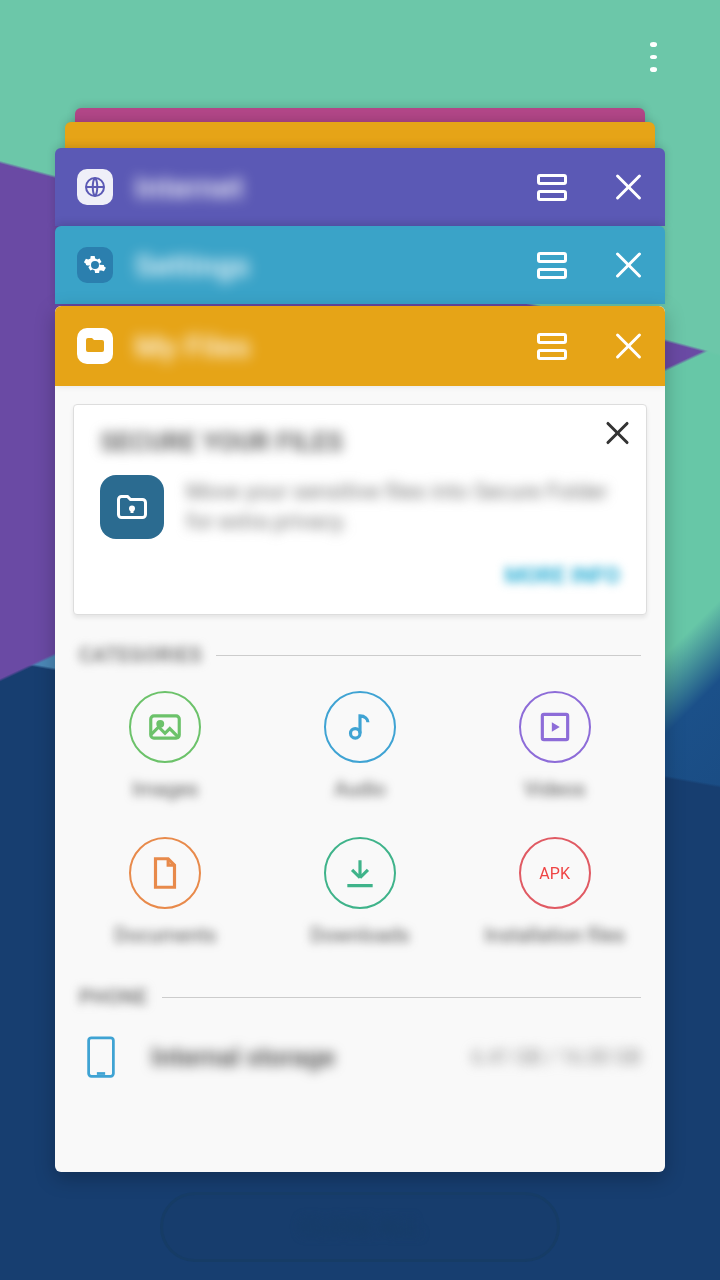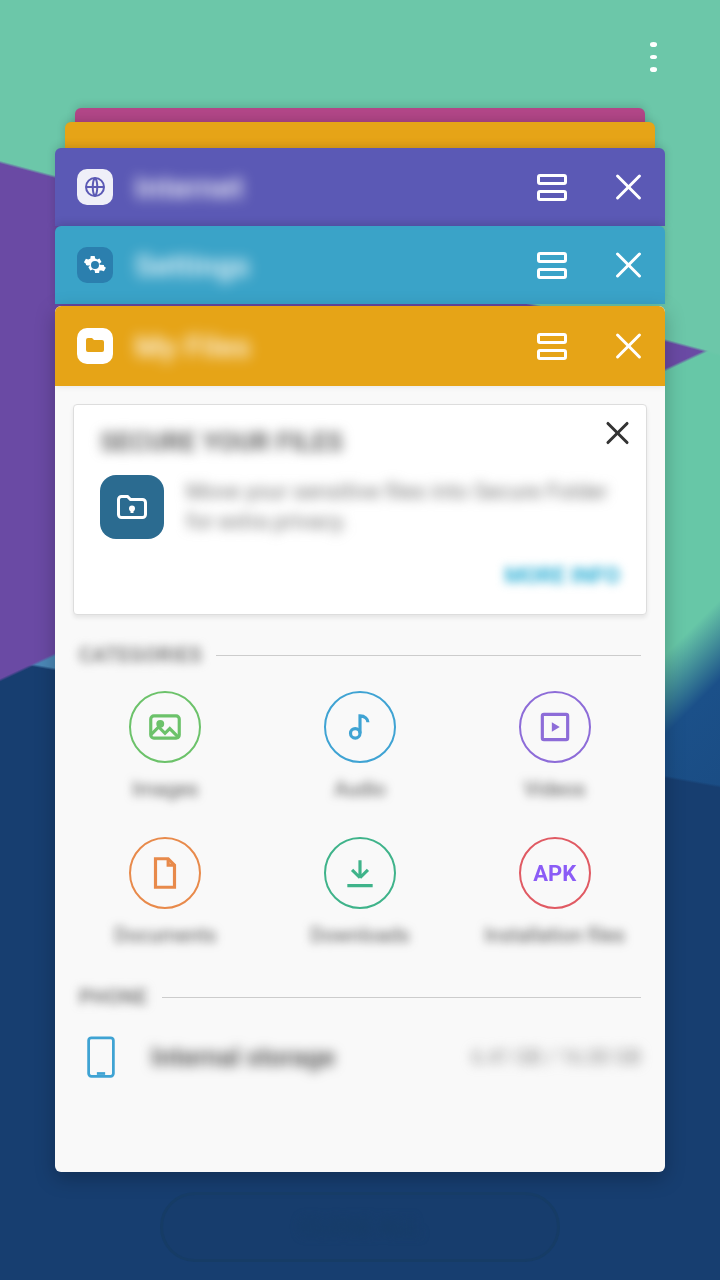--- a/index.html
+++ b/index.html
@@ -57,21 +57,21 @@
 
   .sect-label{display:flex;align-items:center;gap:14px;margin:28px 6px 18px;}
   .sect-label span{ color:#777; font-size:20px; font-weight:600; filter:blur(5px); letter-spacing:.5px;}
   .sect-label hr{ flex:1; border:none; border-top:1px solid #ccc;}
 
   .grid{ display:grid; grid-template-columns:repeat(3,1fr); row-gap:36px; column-gap:10px; padding:6px 0 10px;}
   .grid-item{display:flex;flex-direction:column;align-items:center;gap:14px;}
   .circ{ width:72px;height:72px;border-radius:50%;display:flex;align-items:center;justify-content:center;}
   .circ svg{width:38px;height:38px;}
   .grid-item .lbl{ font-size:20px; color:#555; filter:blur(5px);}
-  .apk-txt{ font-weight:700; font-size:22px; color:#8b5cf6;}
+  .apk-txt{ font-weight:400; font-size:16px; color:#ef4444;}
 
   .storage-row{display:flex;align-items:center;gap:28px;padding:8px 6px;}
   .storage-row .phone-icon{ width:44px; display:flex; justify-content:center;}
   .storage-row svg{width:34px;height:44px;}
   .storage-row .sname{font-size:26px;font-weight:600;color:#555;filter:blur(6px);}
   .storage-row .sval{font-size:20px;color:#888;filter:blur(6px); margin-left:auto;}
 
   .close-all{ position:absolute; left:160px; bottom:18px; width:400px; height:70px; border:3px solid #163c66; border-radius:40px; background:rgba(22,60,102,.3); display:flex;align-items:center;justify-content:center;}
   .close-all span{font-size:24px;font-weight:700;color:#163c66; filter:blur(5px);}
 </style>

